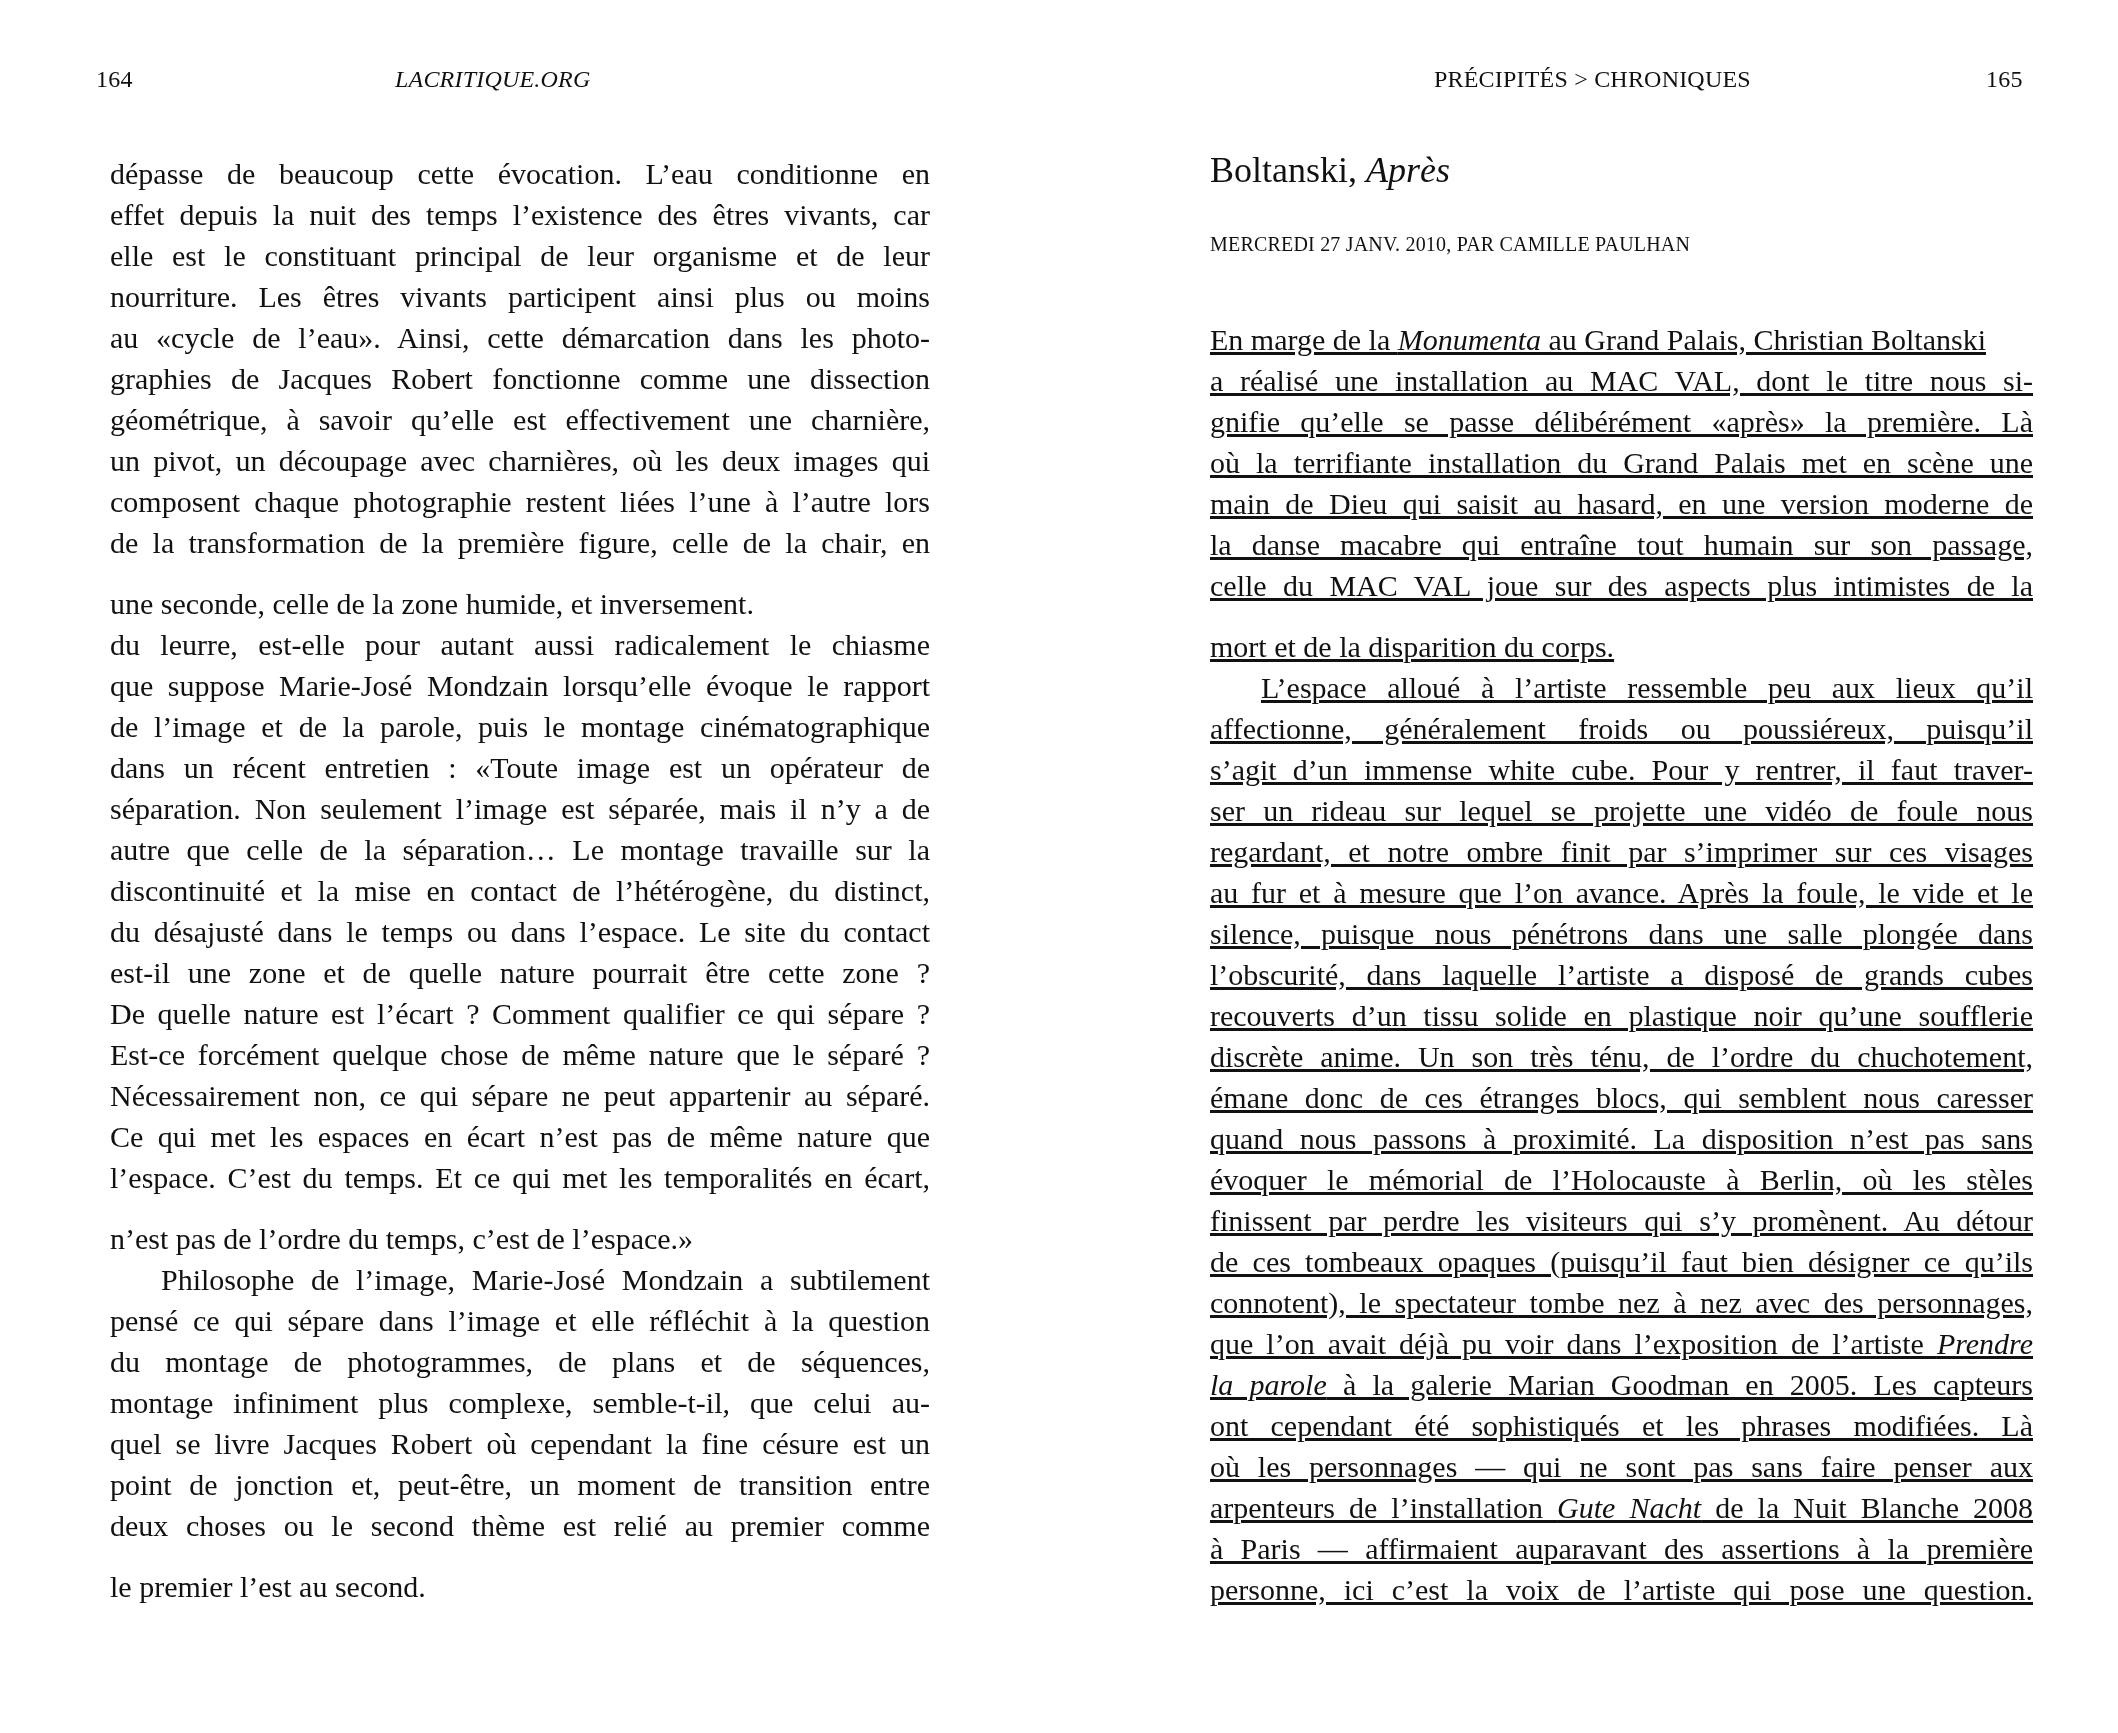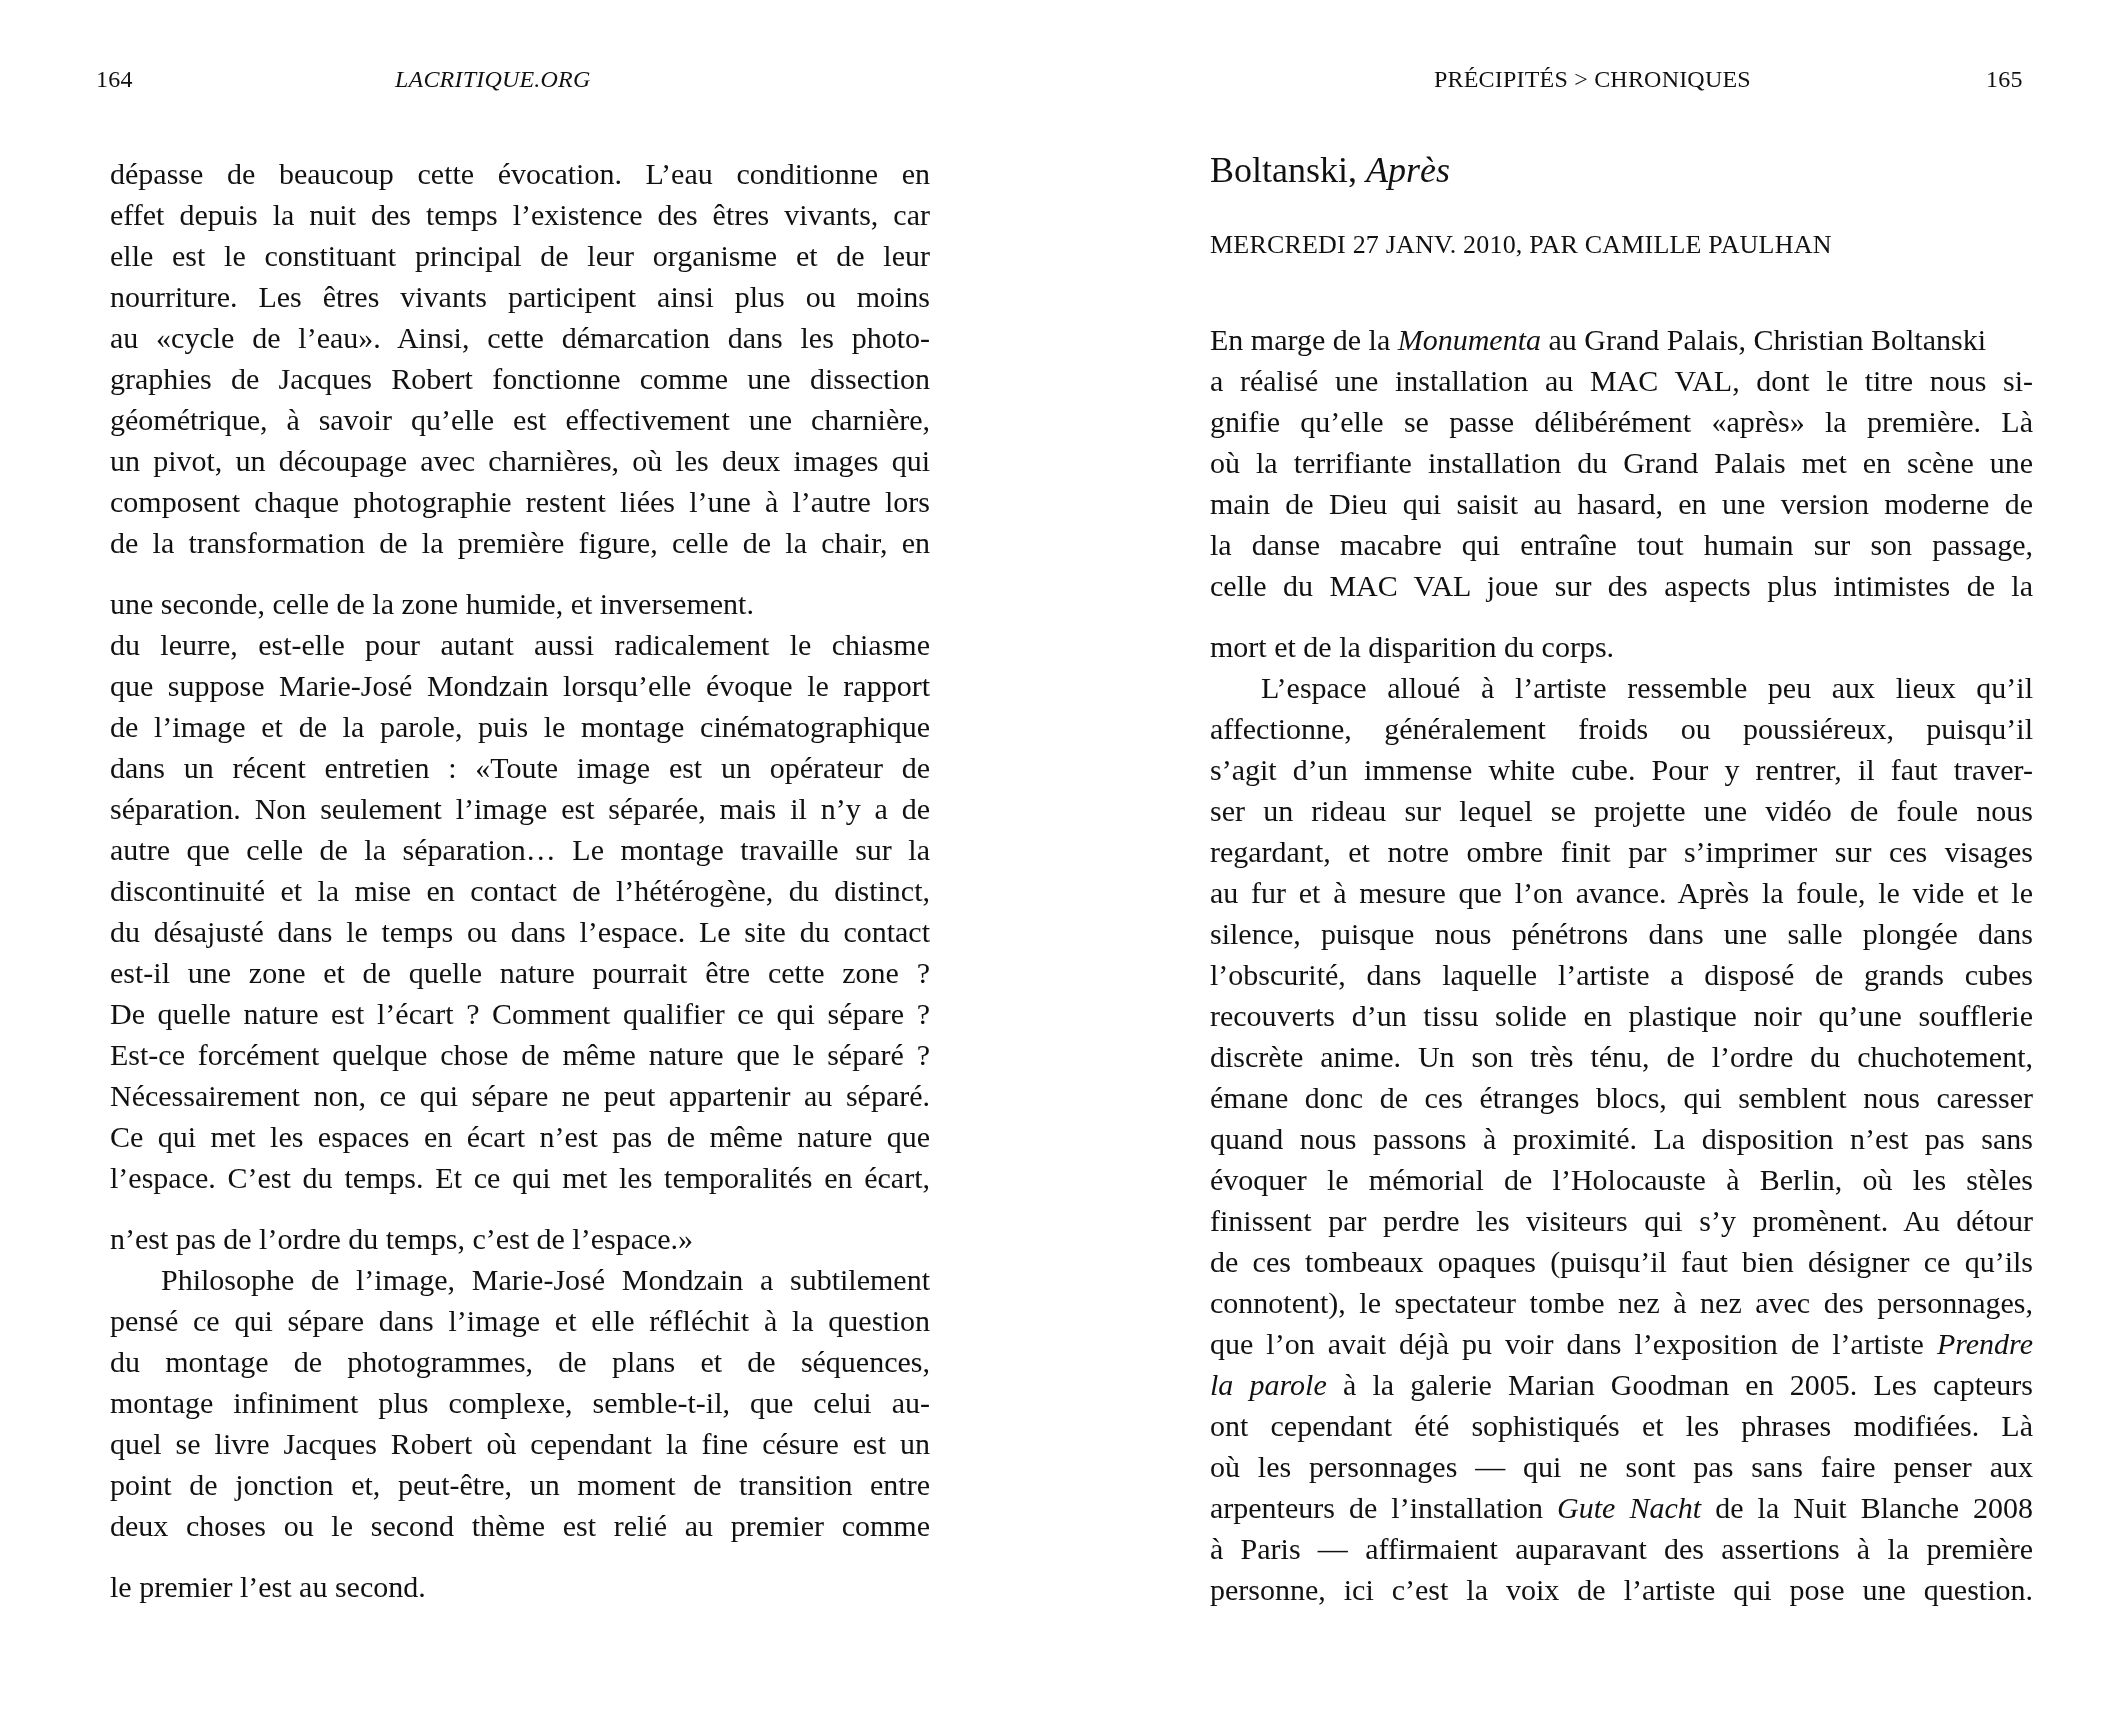--- a/index.html
+++ b/index.html
@@ -11,38 +11,38 @@
     position: absolute; top: 60px; font-size: 24px; line-height: 38px;
     white-space: nowrap; letter-spacing: 0.2px;
   }
   .folio-left { left: 96px; }
   .site-name { left: 395px; font-style: italic; }
   .section-name { left: 1434px; }
   .folio-right { left: 1986px; }
 
   .column { position: absolute; width: 820px; }
   .col-left { left: 110px; top: 153px; }
-  .col-right { left: 1210px; top: 319px; width: 823px; }
+  .col-right { left: 1210px; top: 319px; width: 823px; text-decoration: underline; }
 
   .line {
     display: block; height: 41px; line-height: 41px; font-size: 30px;
     text-align: justify; text-align-last: justify; white-space: nowrap;
     overflow: visible;
   }
   .line.last { text-align-last: left; margin-top: 20px; }
   .line.indent { padding-left: 51px; }
   .line i { font-style: italic; }
 
   .article-title {
     position: absolute; left: 1210px; top: 139px; font-size: 36px; line-height: 62px;
     white-space: nowrap;
   }
   .article-title .title-italic { font-style: italic; }
   .article-meta {
-    position: absolute; left: 1210px; top: 224px; font-size: 26px; line-height: 41px;
+    position: absolute; left: 1210px; top: 224px; font-size: 20px; line-height: 41px;
     white-space: nowrap; letter-spacing: 0.2px;
   }
 </style>
 </head>
 <body>
 
 <div class="running-head folio-left">164</div>
 <div class="running-head site-name">LACRITIQUE.ORG</div>
 <div class="running-head section-name">PRÉCIPITÉS &gt; CHRONIQUES</div>
 <div class="running-head folio-right">165</div>

